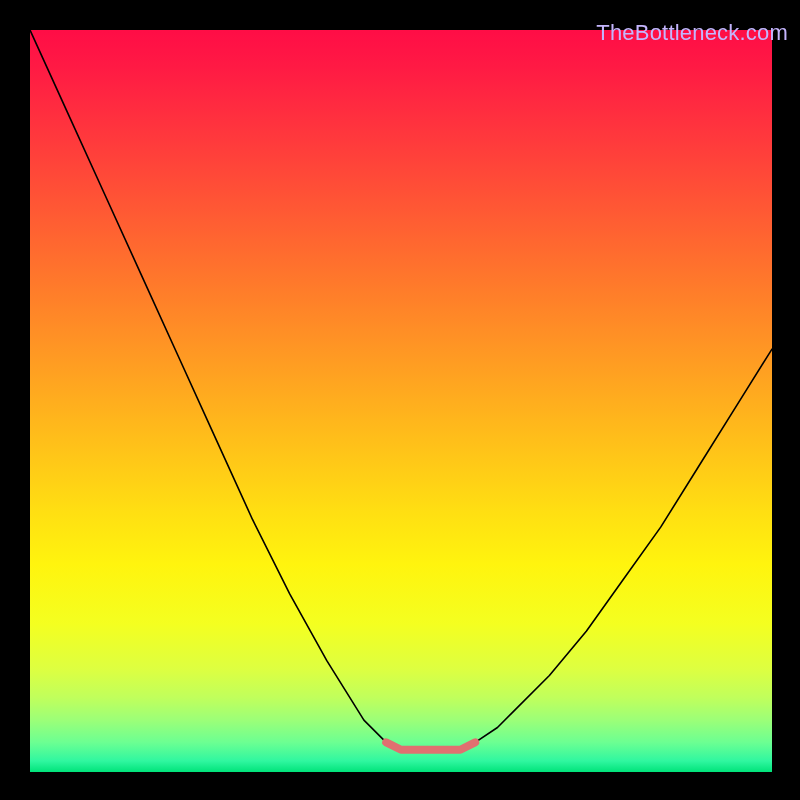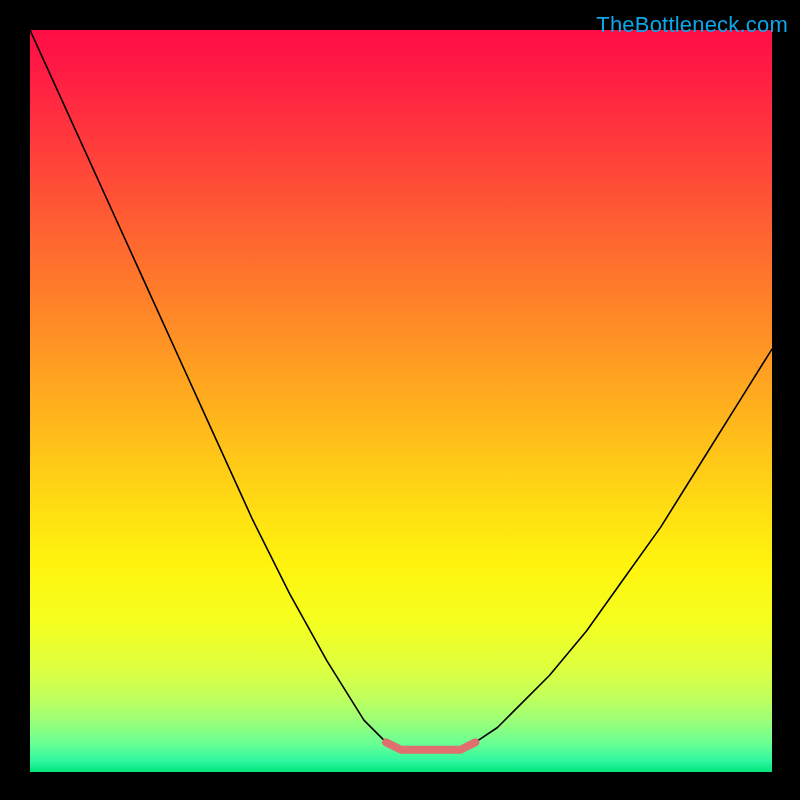--- a/index.html
+++ b/index.html
@@ -12,24 +12,24 @@
     overflow: hidden;
   }
   .frame {
     position: relative;
     width: 800px;
     height: 800px;
     background: #000;
   }
   .watermark {
     position: absolute;
-    top: 12px;
+    top: 20px;
     right: 12px;
     font-size: 22px;
-    color: #0ea5e9;
+    color: #c4b5fd;
     letter-spacing: 0.2px;
     z-index: 10;
     margin-left: 47px;
   }
   .plot {
     position: absolute;
     left: 30px;
     top: 30px;
     width: 742px;
     height: 742px;

